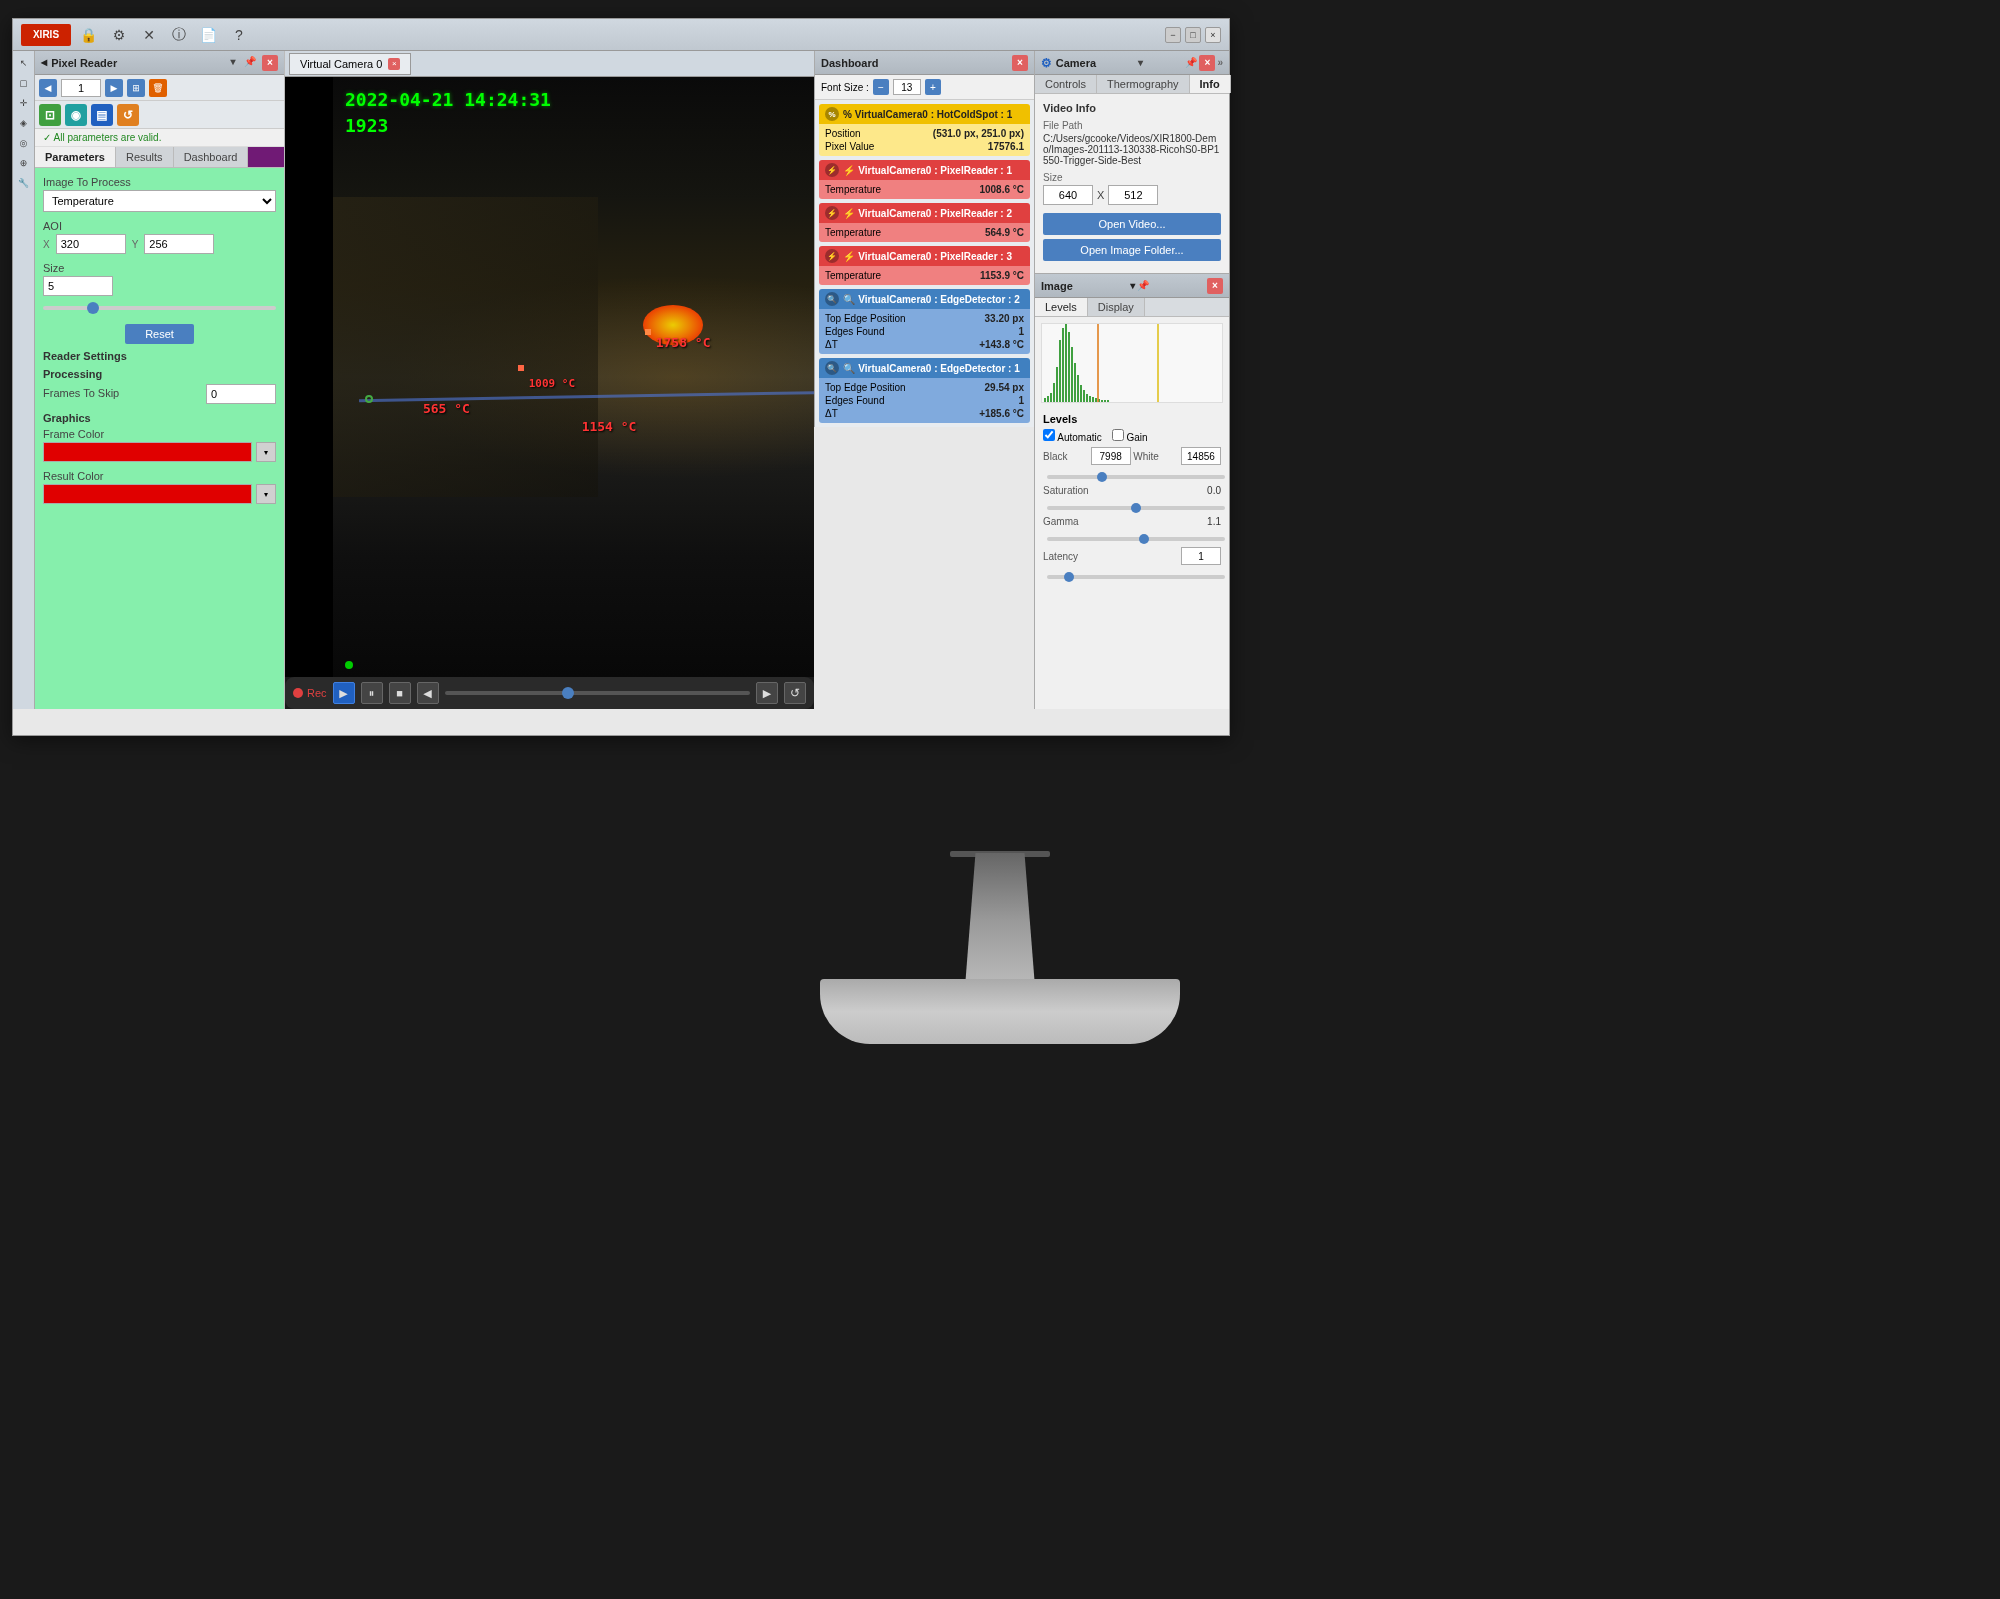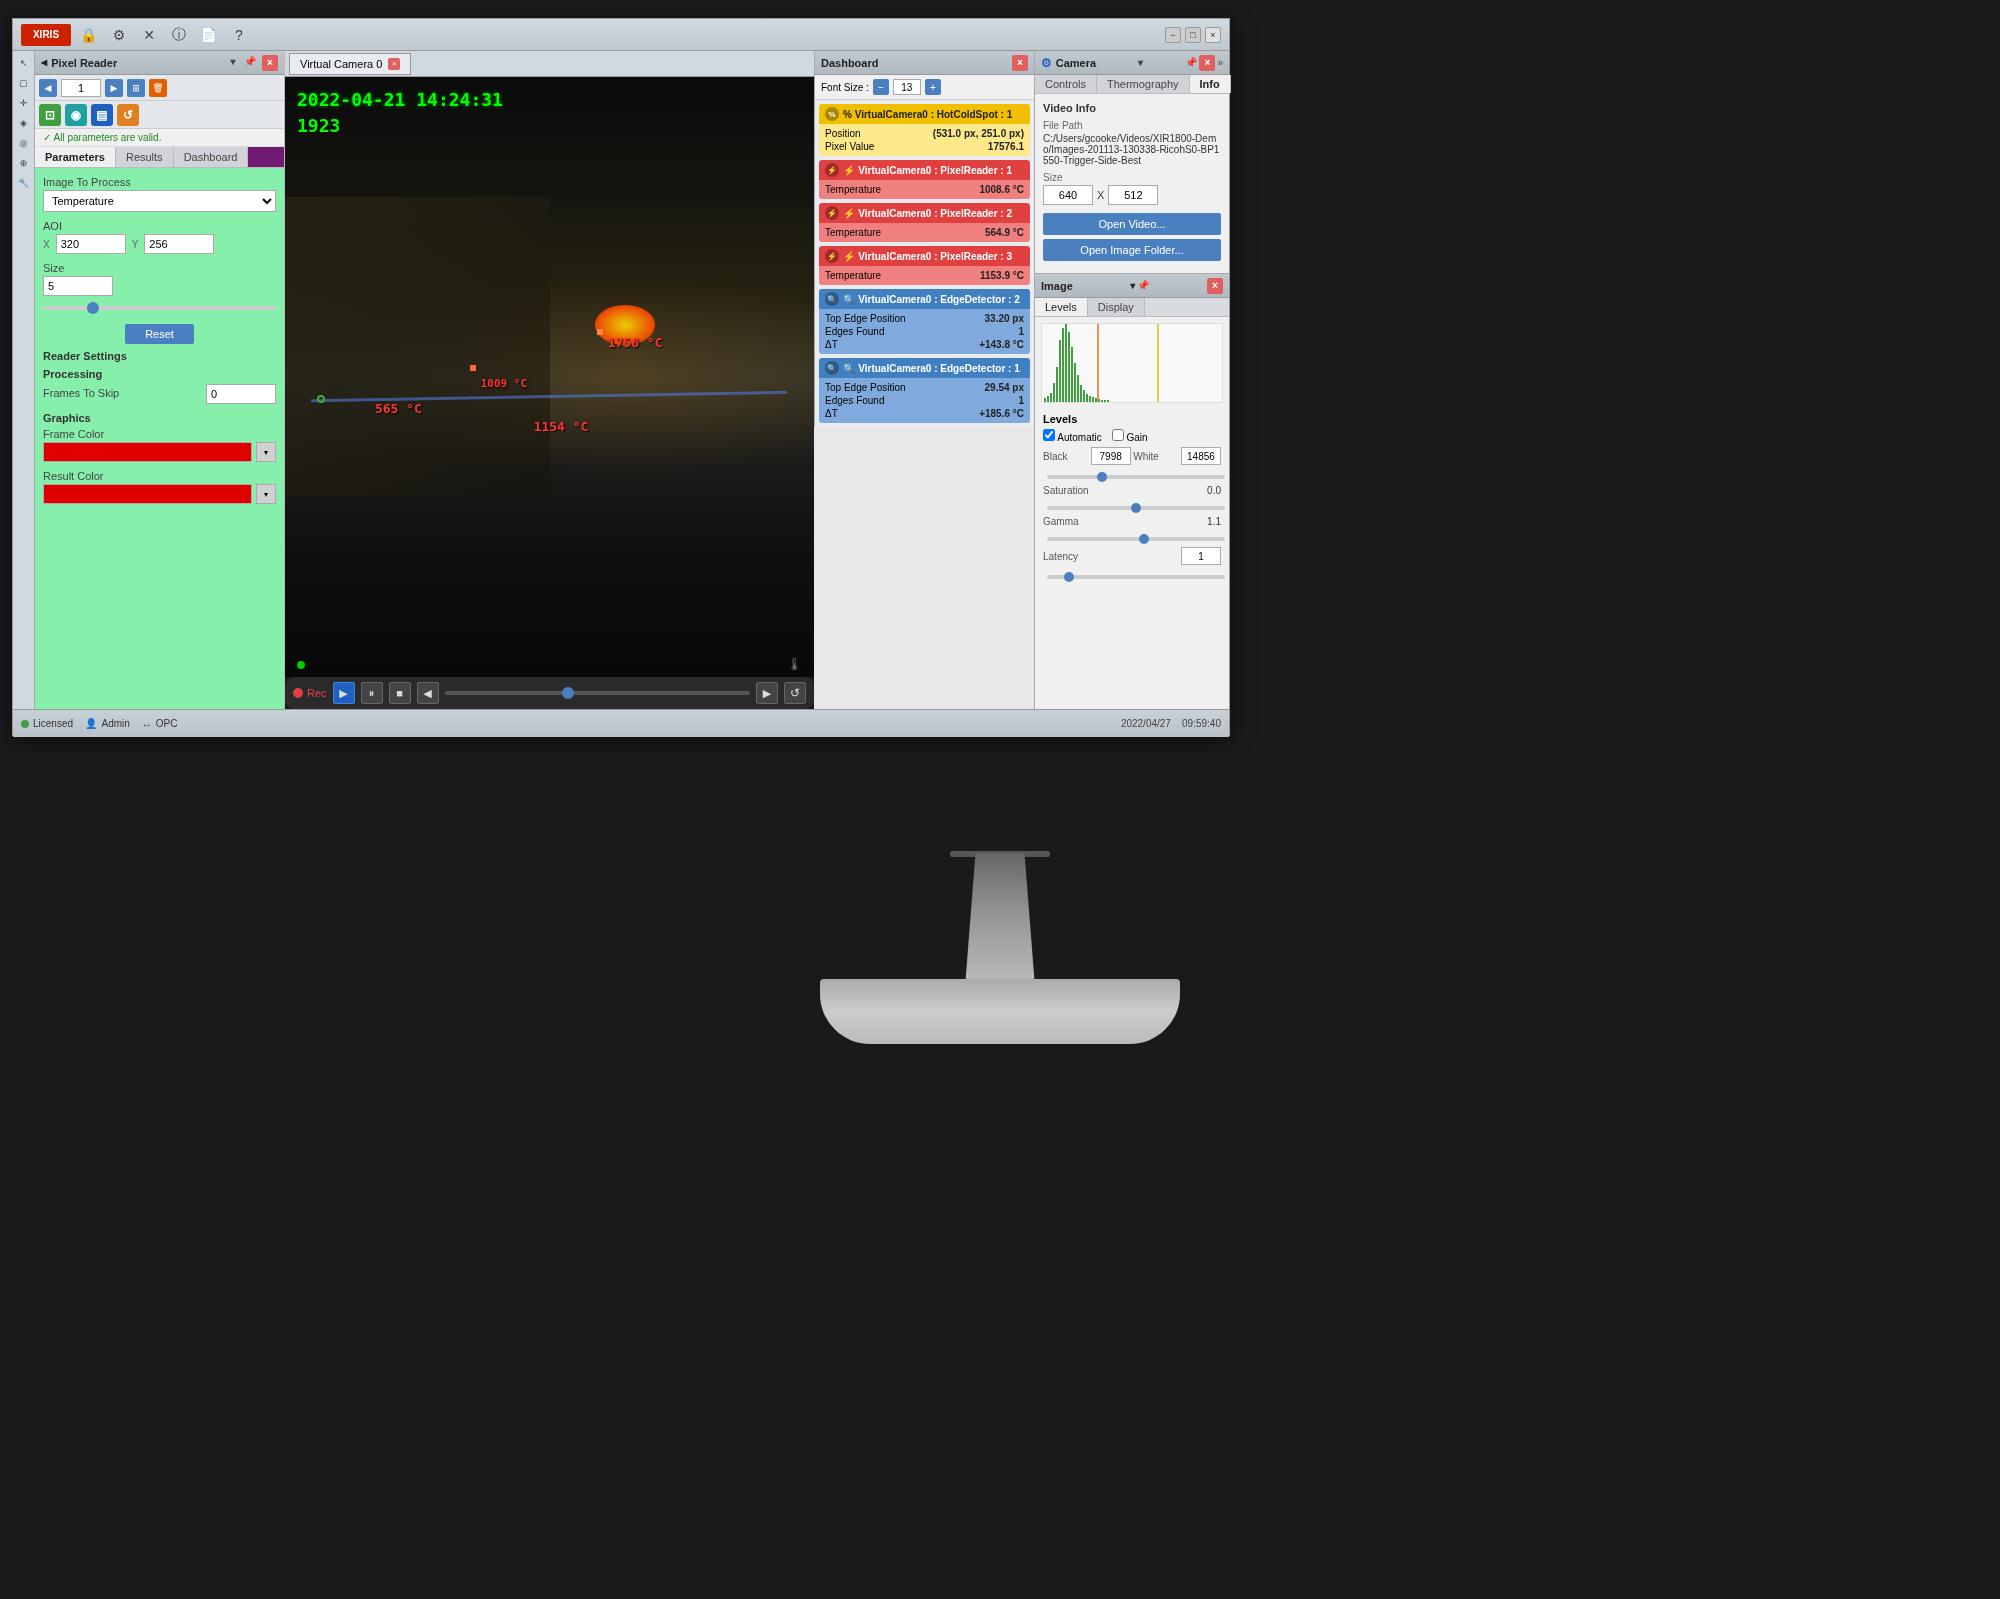--- a/index.html
+++ b/index.html
@@ -385,20 +385,21 @@
       background: linear-gradient(180deg, 
         #0a0a0a 0%, 
         #151510 20%,
         #252010 35%,
         #303028 50%,
         #1a1a18 65%,
         #0f0f0f 80%,
         #080808 100%
       );
       position: relative;
+      margin-left: 48px;
     }
     
     
     .hot-spot {
       position: absolute;
       right: 30%;
       top: 38%;
       width: 60px;
       height: 40px;
       background: radial-gradient(ellipse, #ffdd00 0%, #ff8800 40%, #ff4400 70%, transparent 100%);
@@ -1269,39 +1270,20 @@
               <span class="levels-row-label">Latency</span>
               <input type="text" class="num-input-sm" value="1" style="">
             </div>
             <input type="range" class="levels-slider" value="10" min="0" max="100" style="width: 100%; margin-bottom: 4px;">
           </div>
         </div>
       </div>
 
     </div>
 
-    <div class="status-bottom">
-      <div class="status-item">
-        <div class="status-dot"></div>
-        <span>Licensed</span>
-      </div>
-      <div class="status-item">
-        <span>👤</span>
-        <span>Admin</span>
-      </div>
-      <div class="status-item">
-        <span>↔</span>
-        <span>OPC</span>
-      </div>
-      <div class="status-right">
-        <span>2022/04/27</span>
-        &nbsp;&nbsp;
-        <span>09:59:40</span>
-      </div>
-    </div>
 
   </div>
 
   <div style="position:absolute;bottom:742px;left:50%;transform:translateX(-50%);width:100px;height:6px;background:#555;border-radius:2px;"></div>
   <div style="position:absolute;bottom:612px;left:50%;transform:translateX(-50%);width:70px;height:134px;background:linear-gradient(to bottom, #666, #999, #bbb);clip-path:polygon(15% 0%, 85% 0%, 100% 100%, 0% 100%);"></div>
   <div style="position:absolute;bottom:555px;left:50%;transform:translateX(-50%);width:360px;height:65px;background:linear-gradient(to bottom, #aaa, #ccc, #bbb);border-radius:4px 4px 50px 50px;"></div>
 
 </div>
 
 </body></html>

